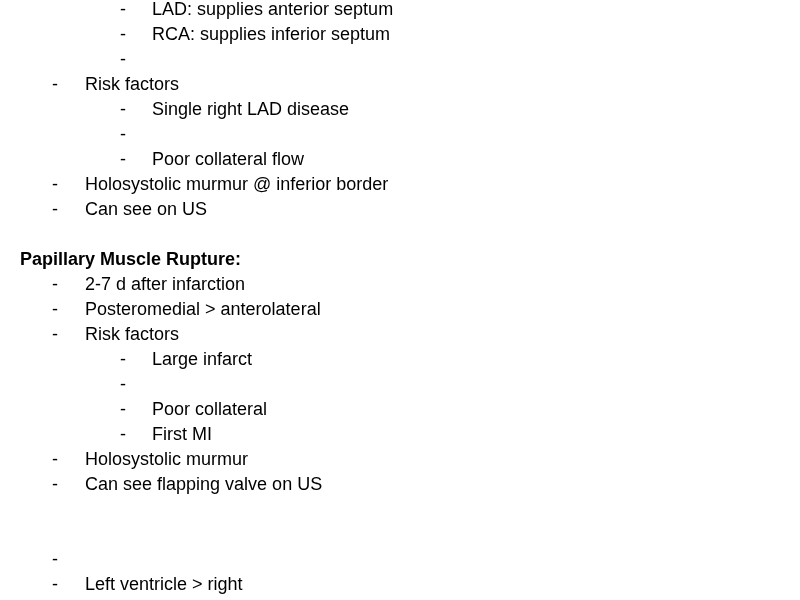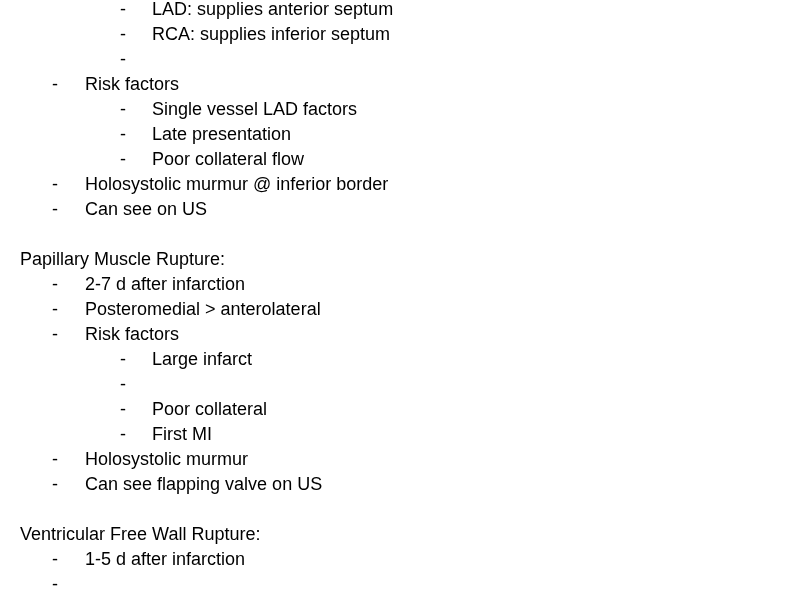--- a/index.html
+++ b/index.html
@@ -31,21 +31,21 @@
     height: 25px;
     line-height: 25px;
     font-size: 18px;
     white-space: nowrap;
   }
 
   
   .line.heading .text {
     position: absolute;
     left: 20px;
-    font-weight: normal;
+    font-weight: bold;
   }
 
   
   .line.lvl1 .dash {
     position: absolute;
     left: 52px;
   }
   .line.lvl1 .text {
     position: absolute;
     left: 85px;
@@ -99,25 +99,24 @@
     </div>
     <div class="line lvl2" style="top: 47px;">
       <span class="dash">-</span>
     </div>
     <div class="line lvl1" style="top: 72px;">
       <span class="dash">-</span>
       <span class="text">Risk factors</span>
     </div>
     <div class="line lvl2" style="top: 97px;">
       <span class="dash">-</span>
-      <span class="text">Single vessel LAD factors</span>
+      <span class="text">Single right LAD disease</span>
     </div>
     <div class="line lvl2" style="top: 122px;">
       <span class="dash">-</span>
-      <span class="text">Late presentation</span>
     </div>
     <div class="line lvl2" style="top: 147px;">
       <span class="dash">-</span>
       <span class="text">Poor collateral flow</span>
     </div>
     <div class="line lvl1" style="top: 172px;">
       <span class="dash">-</span>
       <span class="text">Holosystolic murmur @ inferior border</span>
     </div>
     <div class="line lvl1" style="top: 197px;">
@@ -157,23 +156,20 @@
     </div>
     <div class="line lvl1" style="top: 447px;">
       <span class="dash">-</span>
       <span class="text">Holosystolic murmur</span>
     </div>
     <div class="line lvl1" style="top: 472px;">
       <span class="dash">-</span>
       <span class="text">Can see flapping valve on US</span>
     </div>
     <div class="line" style="top: 497px;"></div>
-    <div class="line heading" style="top: 522px;">
-      <span class="text">Ventricular Free Wall Rupture:</span>
-    </div>
     <div class="line lvl1" style="top: 547px;">
       <span class="dash">-</span>
-      <span class="text">1-5 d after infarction</span>
     </div>
     <div class="line lvl1" style="top: 572px;">
       <span class="dash">-</span>
+      <span class="text">Left ventricle &gt; right</span>
     </div>
   </div>
 
 </body></html>

